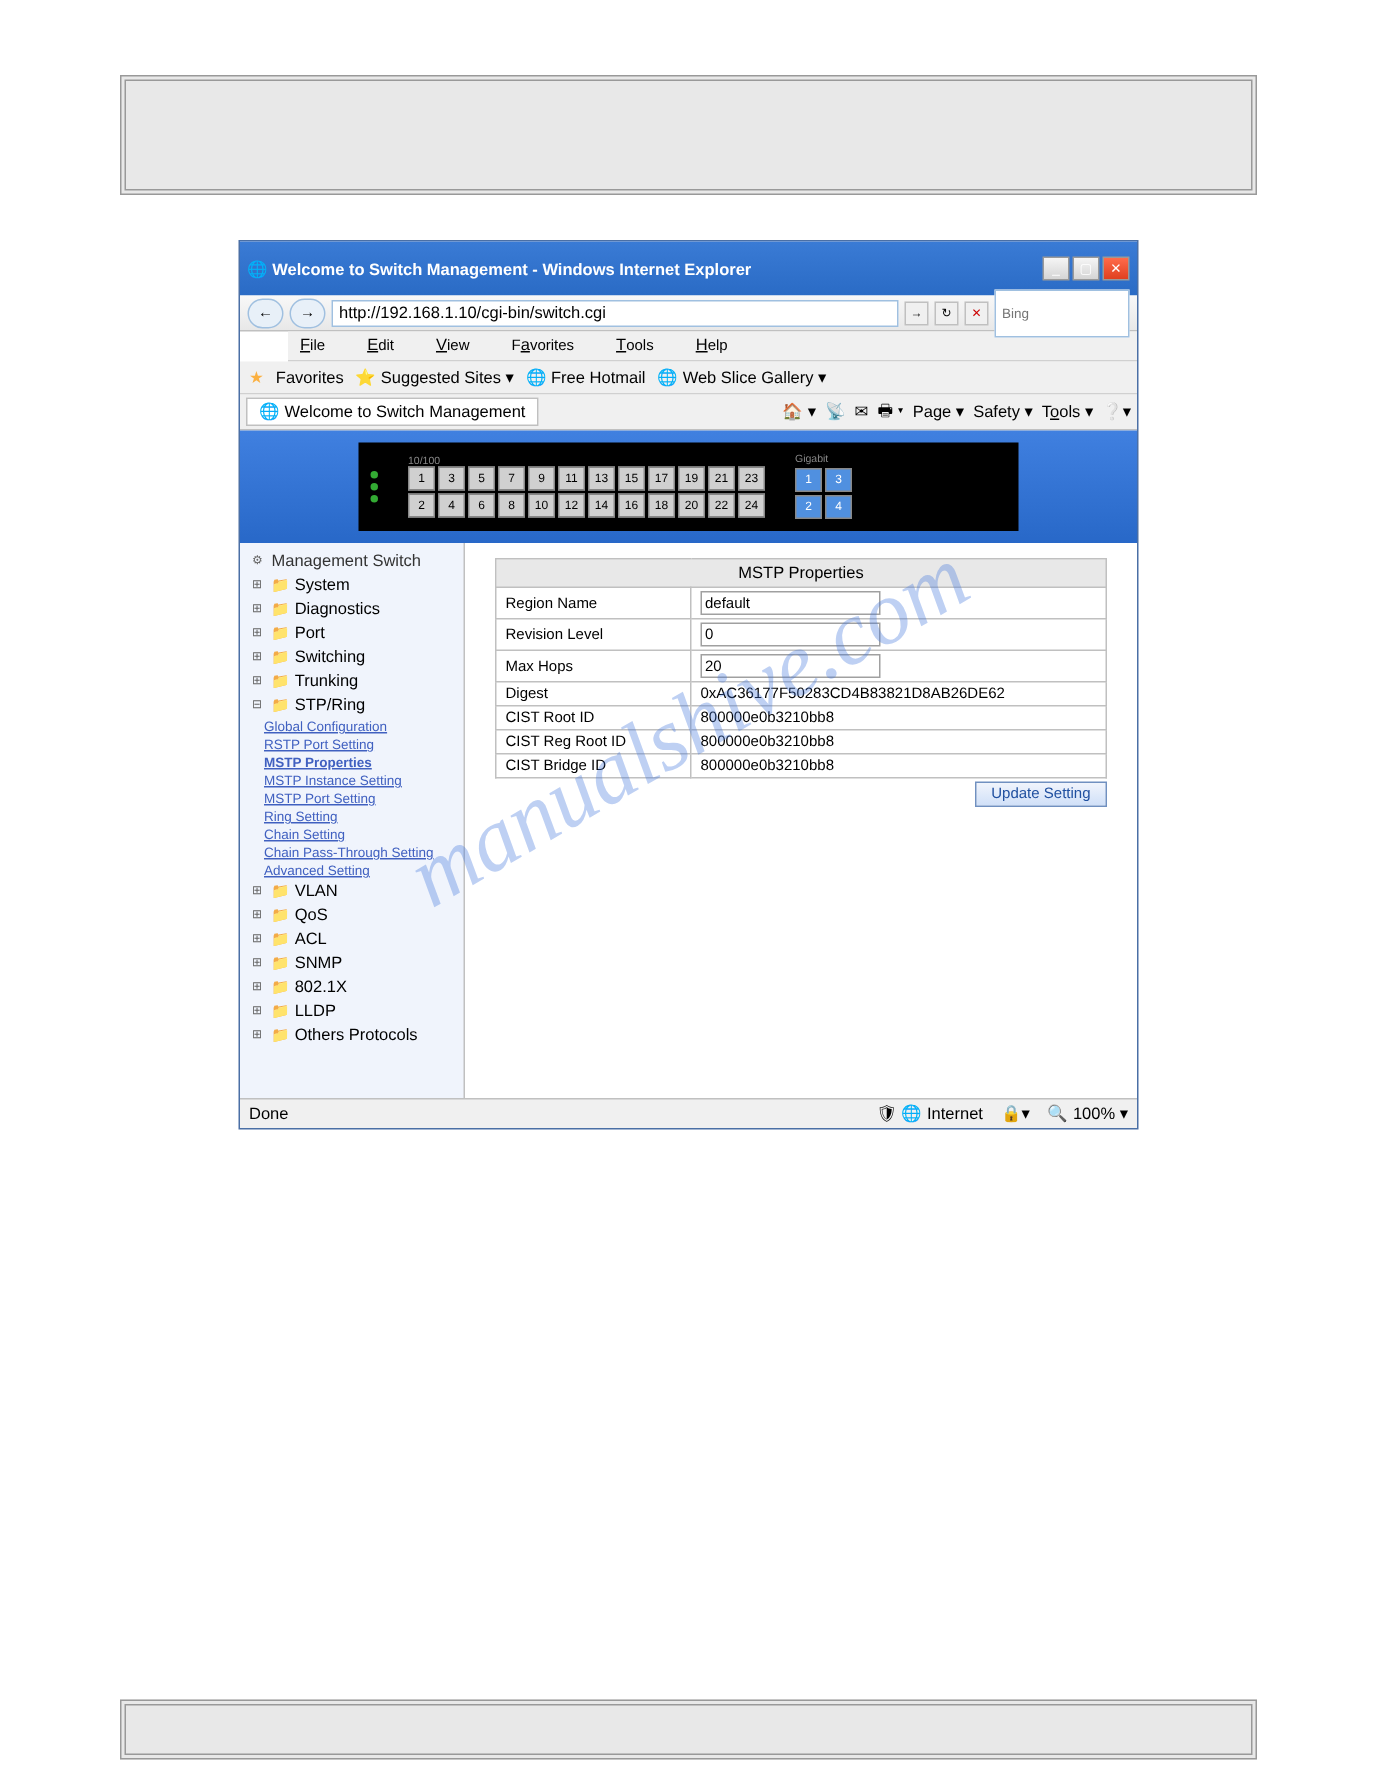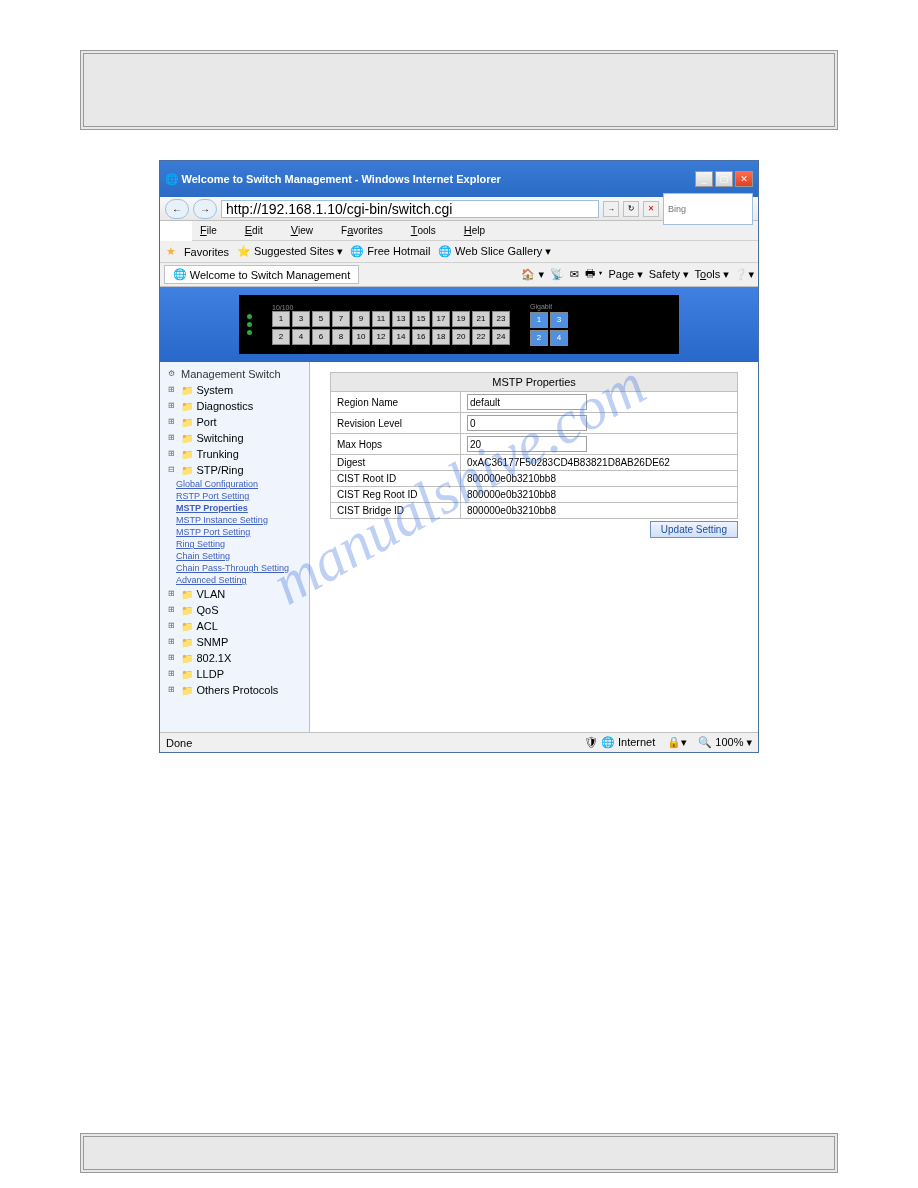--- a/index.html
+++ b/index.html
@@ -8,21 +8,21 @@
 .note-box { border: 4px double #999; background: #e8e8e8; height: 80px; margin: 0 80px 30px 80px; }
 .note-box-bottom { border: 4px double #999; background: #e8e8e8; height: 40px; margin: 380px 80px 20px 80px; }
 .browser-window { width: 600px; margin: 0 auto; border: 1px solid #4a6fa5; background: #fff; position: relative; }
 .titlebar { background: linear-gradient(to bottom, #3a7bd5, #2a6bc5); color: #fff; padding: 3px 5px; display: flex; align-items: center; justify-content: space-between; height: 36px; }
 .titlebar-text { font-weight: bold; font-size: 10px; }
 .titlebar-buttons { display: flex; gap: 2px; }
 .tb-btn { width: 18px; height: 16px; background: linear-gradient(to bottom, #f5f5f5, #d5d5d5); border: 1px solid #999; text-align: center; font-size: 9px; line-height: 14px; cursor: pointer; }
 .tb-close { background: linear-gradient(to bottom, #ff6b4a, #e04020); color: #fff; }
 .navbar { background: linear-gradient(to bottom, #f8f8f8, #e8e8e8); padding: 3px 5px; display: flex; align-items: center; gap: 4px; border-bottom: 1px solid #c0c0c0; height: 24px; }
 .nav-btn { width: 24px; height: 20px; background: #e8f0f8; border: 1px solid #a0c0e0; border-radius: 10px; display: flex; align-items: center; justify-content: center; font-size: 10px; cursor: pointer; }
-.addr-bar { flex: 1; height: 18px; border: 1px solid #a0c0e0; background: #fff; padding: 0 4px; font-size: 14px; }
+.addr-bar { flex: 1; height: 18px; border: 1px solid #a0c0e0; background: #fff; padding: 0 4px; font-size: 11px; }
 .nav-icon { width: 16px; height: 16px; display: inline-flex; align-items: center; justify-content: center; border: 1px solid #c0c0c0; background: #f0f0f0; font-size: 8px; cursor: pointer; }
 .search-box { width: 90px; height: 32px; border: 1px solid #a0c0e0; background: #fff; padding: 0 4px; font-size: 9px; }
 .menubar { background: #f0f0f0; padding: 3px 8px; display: flex; gap: 28px; border-bottom: 1px solid #d0d0d0; height: 20px; margin-left: 32px; }
 .menubar span { font-size: 10px; cursor: pointer; }
 .menubar span u { text-decoration: underline; }
 .favbar { background: #f0f0f0; padding: 3px 6px; display: flex; align-items: center; gap: 8px; border-bottom: 1px solid #d0d0d0; height: 22px; font-size: 9px; }
 .fav-icon { color: #fbb040; font-size: 11px; }
 .tabbar { background: #f0f0f0; padding: 3px 4px; display: flex; align-items: center; justify-content: space-between; border-bottom: 1px solid #c0c0c0; height: 24px; }
 .tab { background: #fff; border: 1px solid #c0c0c0; padding: 2px 8px; font-size: 9px; display: flex; align-items: center; gap: 3px; }
 .tab-tools { display: flex; gap: 6px; font-size: 9px; align-items: center; }

